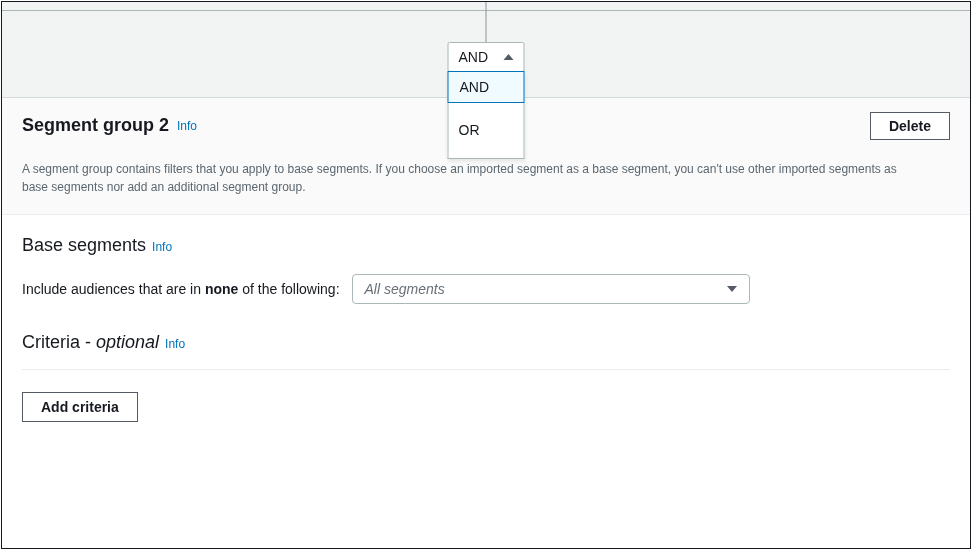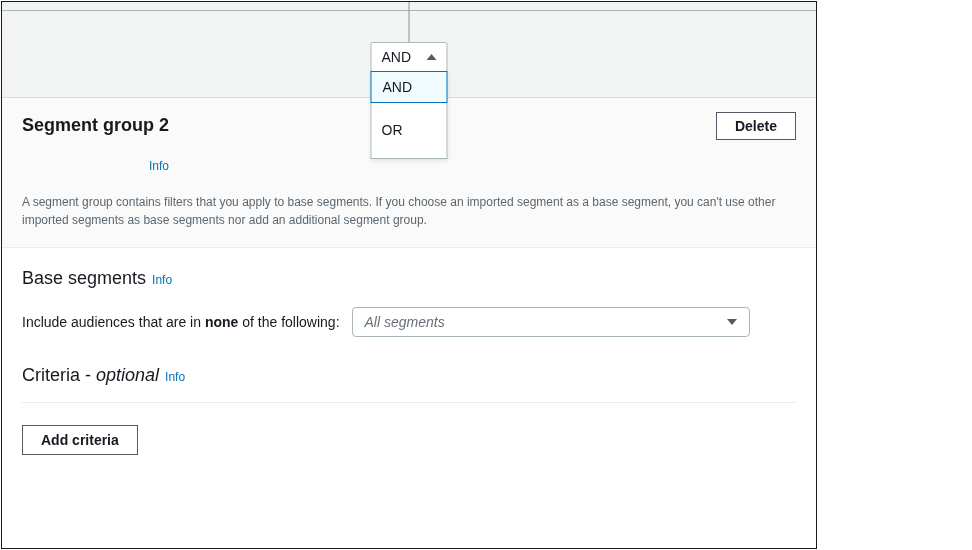--- a/index.html
+++ b/index.html
@@ -7,21 +7,21 @@
       font-family: "Amazon Ember", "Helvetica Neue", Arial, sans-serif;
       font-size: 14px;
       color: #16191f;
       background: #fff;
       width: 972px;
       height: 550px;
       position: relative;
     }
     .outer-border {
       border: 1px solid #16191f;
-      width: 816px;
+      width: 970px;
       height: 548px;
       margin: 1px;
       position: relative;
       overflow: hidden;
     }
     .top-gray-band {
       background: #f2f3f3;
       height: 96px;
       border-bottom: 1px solid #d5dbdb;
       position: relative;
@@ -97,23 +97,22 @@
     .section-title-row {
       display: flex;
       align-items: baseline;
       justify-content: space-between;
     }
     .section-title {
       font-size: 18px;
       font-weight: 700;
       color: #16191f;
       display: inline-flex;
-      align-items: flex-end;
-      gap: 23px;
-      flex-direction: column;
+      align-items: center;
+      gap: 8px;
     }
     .info-link {
       font-size: 12px;
       font-weight: 400;
       color: #0073bb;
       cursor: pointer;
     }
     .delete-btn {
       border: 1px solid #545b64;
       background: #fff;

